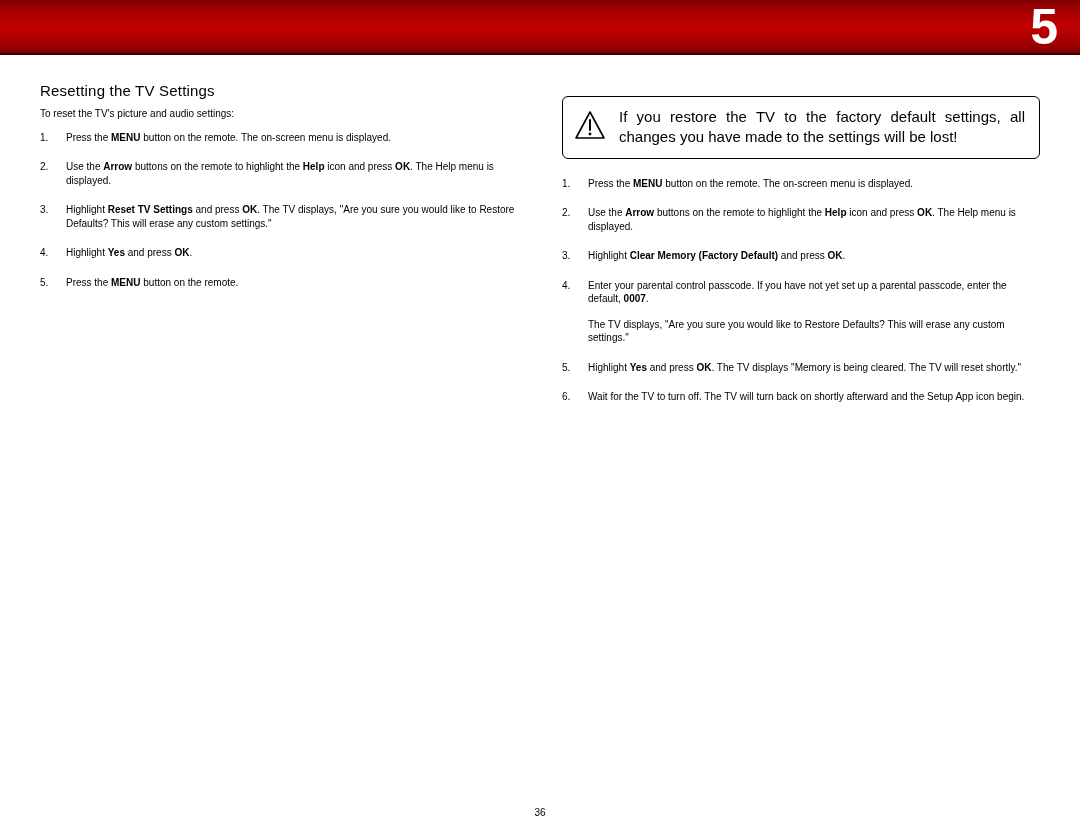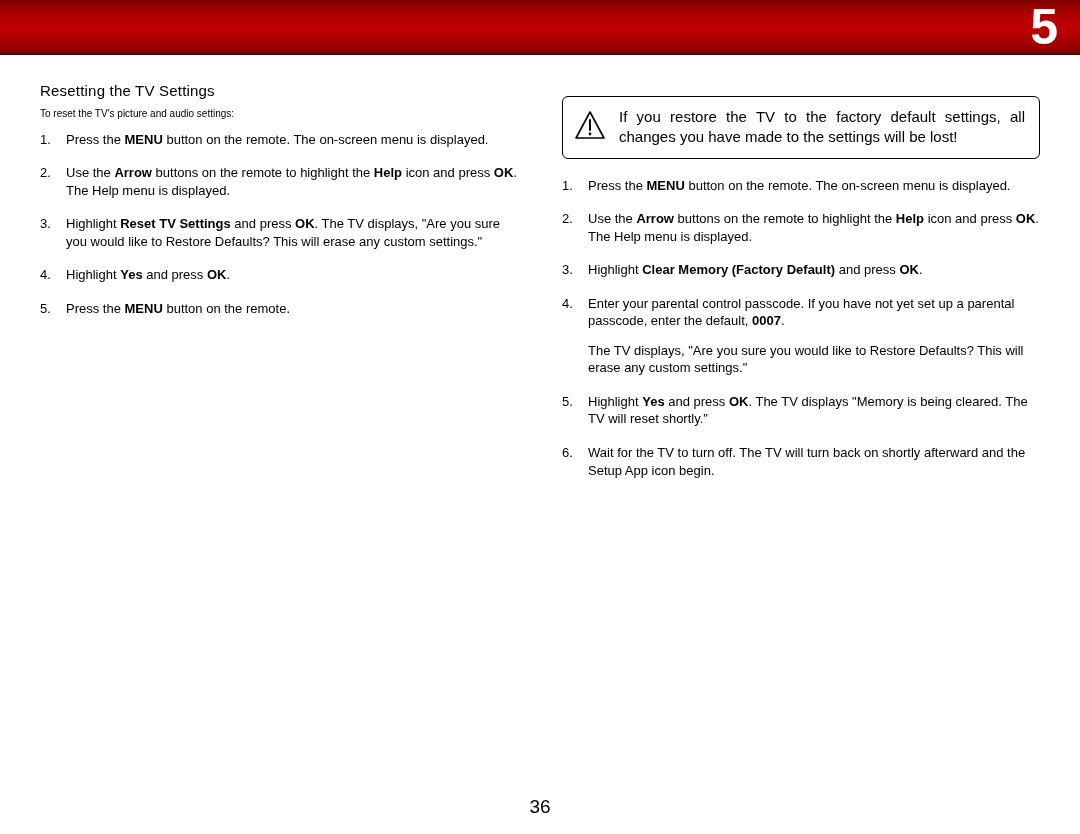--- a/index.html
+++ b/index.html
@@ -6,26 +6,26 @@
   html, body { width: 1080px; height: 834px; font-family: "Avenir", "Century Gothic", "Helvetica Neue", Arial, sans-serif; color: #000; background: #fff; }
   .page { position: relative; width: 1080px; height: 834px; }
   .banner { position: absolute; top: 0; left: 0; width: 1080px; height: 55px; background: linear-gradient(180deg, #7a0000 0%, #a00000 15%, #c10000 50%, #a00000 85%, #7a0000 100%); border-bottom: 2px solid #400000; }
   .banner .num { position: absolute; right: 22px; top: -2px; font-size: 50px; font-weight: 700; color: #fff; letter-spacing: 0; }
   .columns { position: absolute; top: 82px; left: 40px; right: 40px; display: flex; gap: 44px; }
   .col { width: 480px; }
   .heading { font-weight: 400; font-size: 15px; margin-bottom: 8px; letter-spacing: .2px; }
   .intro { font-size: 10px; margin-bottom: 10px; line-height: 1.35; }
   .intro.just { text-align: justify; }
   .list { list-style: none; counter-reset: item; }
-  .list li { counter-increment: item; font-size: 13px; line-height: 1.35; margin-bottom: 16px; padding-left: 26px; position: relative; }
+  .list li { counter-increment: item; font-size: 10px; line-height: 1.35; margin-bottom: 16px; padding-left: 26px; position: relative; }
   .list li::before { content: counter(item) "."; position: absolute; left: 0; top: 0; }
   .warning { border: 1px solid #000; border-radius: 6px; padding: 10px 14px 10px 56px; position: relative; margin: 14px 0 18px 0; }
   .warning .icon { position: absolute; left: 12px; top: 50%; transform: translateY(-50%); }
   .warning .text { font-size: 15px; line-height: 1.35; text-align: justify; }
-  .pagenum { position: absolute; bottom: 16px; left: 0; width: 1080px; text-align: center; font-size: 19px; }
+  .pagenum { position: absolute; bottom: 16px; left: 0; width: 1080px; text-align: center; font-size: 10px; }
   b { font-weight: 700; }
   .para { margin-top: 12px; }
 </style>
 </head>
 <body>
 
 <div class="page">
 
   <div class="banner">
     <div class="num">5</div>

